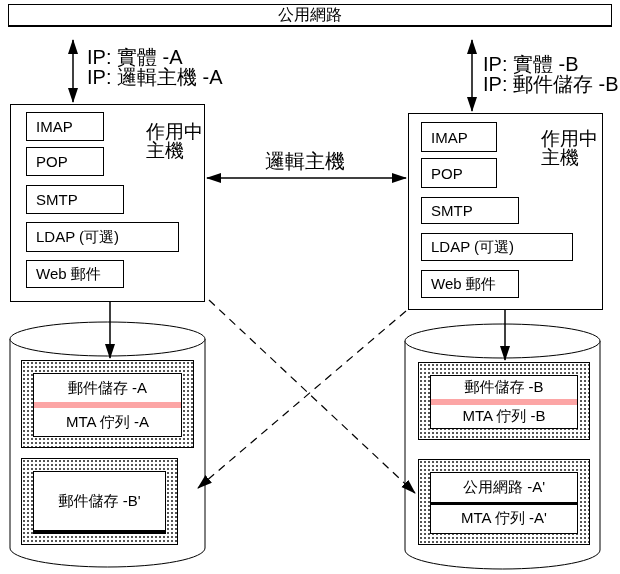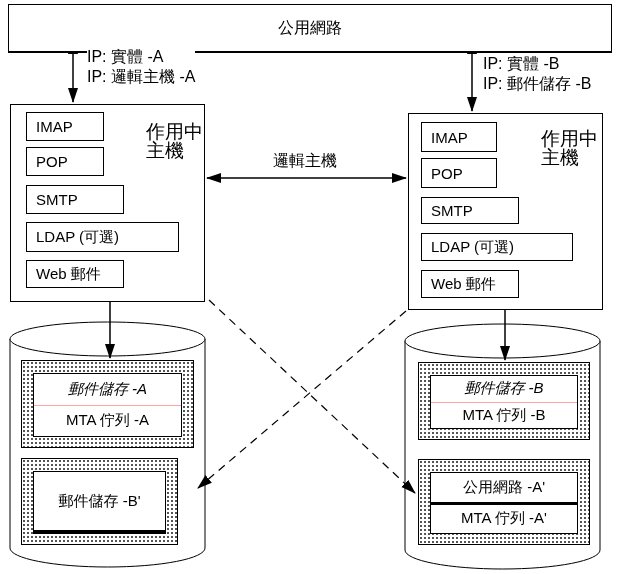--- a/index.html
+++ b/index.html
@@ -23,21 +23,21 @@
     z-index: 0;
   }
   .abs { position: absolute; box-sizing: border-box; }
   .box {
     border: 1px solid #000000;
     background: #ffffff;
     z-index: 1;
   }
   .label {
     z-index: 2;
-    font-size: 16px;
+    font-size: 20px;
     line-height: 20px;
     white-space: nowrap;
     background: #ffffff;
   }
   .svc {
     border: 1px solid #000000;
     background: #ffffff;
     z-index: 2;
     font-size: 15px;
     display: flex;
@@ -67,21 +67,21 @@
     flex-direction: column;
   }
   .store-row {
     flex: 1;
     display: flex;
     align-items: center;
     justify-content: center;
     font-size: 15px;
     white-space: nowrap;
   }
-  .divider-thin  { border-bottom: 1px solid #fca5a5; font-style: italic; }
+  .divider-thin  { border-bottom: 6px solid #fca5a5; }
   .divider-thick { border-bottom: 3px solid #000000; }
   .center-text {
     display: flex;
     align-items: center;
     justify-content: center;
     font-size: 16px;
   }
 </style>
 </head>
 <body>
@@ -109,21 +109,21 @@
 
     <line x1="207" y1="178" x2="406" y2="178" stroke="#000000" stroke-width="1.5" marker-start="url(#arrow)" marker-end="url(#arrow)"></line>
 
     <line x1="110" y1="302" x2="110" y2="358" stroke="#000000" stroke-width="1.5" marker-end="url(#arrow)"></line>
     <line x1="505" y1="310" x2="505" y2="360" stroke="#000000" stroke-width="1.5" marker-end="url(#arrow)"></line>
 
     <line x1="209" y1="300" x2="415" y2="493" stroke="#000000" stroke-width="1.2" stroke-dasharray="8,6" marker-end="url(#arrow)"></line>
     <line x1="406" y1="311" x2="198" y2="488" stroke="#000000" stroke-width="1.2" stroke-dasharray="8,6" marker-end="url(#arrow)"></line>
   </svg>
 
-  <div class="abs box center-text" style="left:8px; top:4px; width:604px; height:49px; border-bottom-width:2px;">
+  <div class="abs box center-text" style="left:8px; top:4px; width:604px; height:23px; border-bottom-width:2px;">
     <span>公用網路</span>
   </div>
 
   <div class="abs label" style="left:87px; top:47px;">
     <div>IP: 實體 -A</div>
     <div>IP: 邏輯主機 -A</div>
   </div>
   <div class="abs label" style="left:483px; top:54px;">
     <div>IP: 實體 -B</div>
     <div>IP: 郵件儲存 -B</div>

